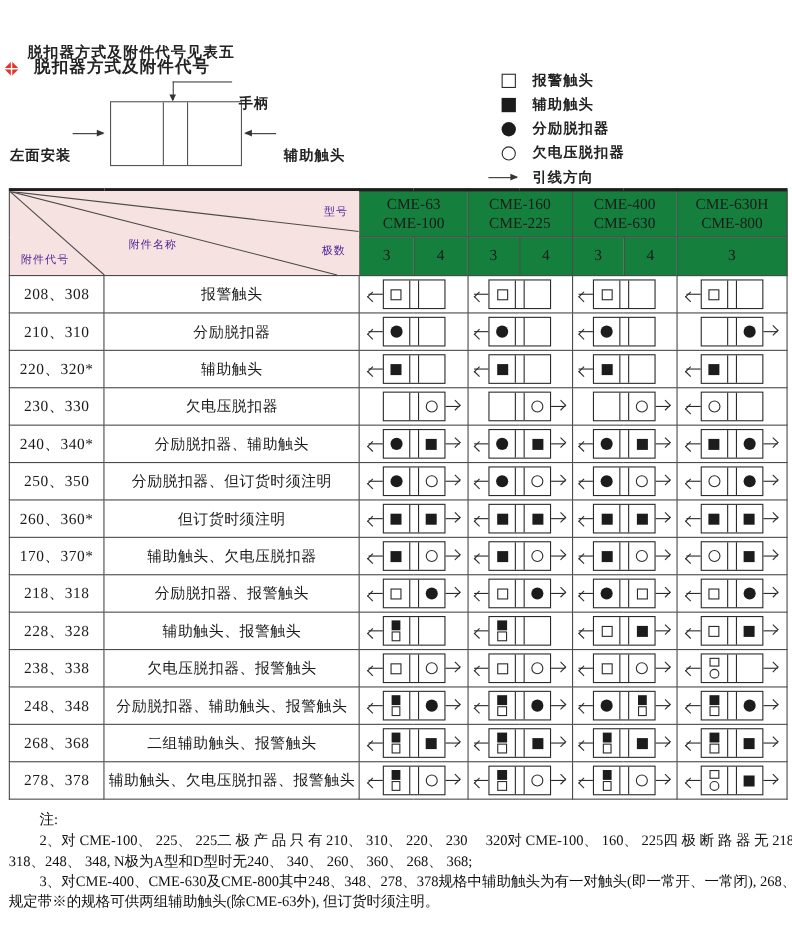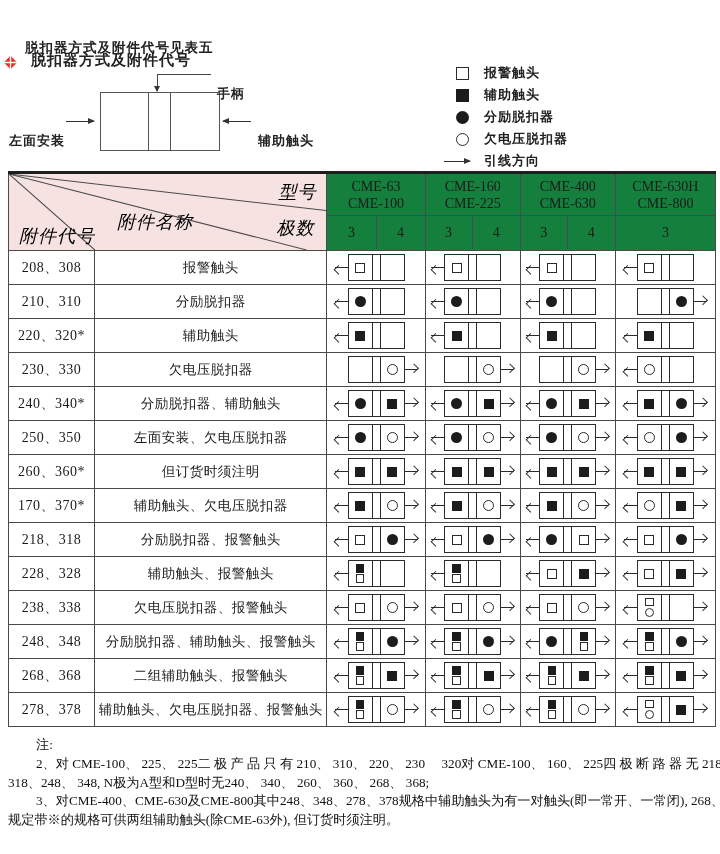--- a/index.html
+++ b/index.html
@@ -50,21 +50,21 @@
   table.acc th,table.acc td{border:1px solid #4a4a4a;padding:0;text-align:center;vertical-align:middle;font-weight:normal;}
   thead th{background:#15803d;}
   thead tr.models th{height:41px;font-size:14px;line-height:17px;}
   thead tr.poles th{height:34px;font-size:14px;}
   tbody tr{height:34px;}
   td.code{font-size:14px;letter-spacing:.5px;}
   td.name{font-size:13.5px;letter-spacing:.5px;}
   
   th.corner{position:relative;background:#f6e3e1;padding:0;}
   th.corner svg{position:absolute;left:0;top:0;width:100%;height:100%;}
-  .cn{position:absolute;font-size:18px;color:#000000;letter-spacing:1px;font-style:italic;}
+  .cn{position:absolute;font-size:10px;color:#4c1d95;letter-spacing:1px;}
   .cn-code{left:10px;bottom:5px;}
   .cn-name{left:108px;bottom:19px;text-align:center;}
   .cn-model{right:10px;top:10px;}
   .cn-poles{right:12px;top:46px;}
   
   .diagram{display:flex;align-items:center;justify-content:center;height:100%;}
   .darr{position:relative;width:13px;height:0;border-top:1.2px solid #2b2b2b;flex:none;}
   .darr.off{visibility:hidden;}
   .darr.left::before{content:'';position:absolute;left:-.5px;top:-3.4px;width:5.5px;height:5.5px;
     border-left:1.2px solid #2b2b2b;border-bottom:1.2px solid #2b2b2b;transform:rotate(45deg);transform-origin:0 100%;margin-top:-2px;}
@@ -483,21 +483,21 @@
                 <span class="dsec sR">
                   <span class="sym s-cif"></span>
                 </span>
               </span>
               <span class="darr right"></span>
             </div>
           </td>
         </tr>
         <tr>
           <td class="code">250、350</td>
-          <td class="name">左面安装、欠电压脱扣器</td>
+          <td class="name">分励脱扣器、但订货时须注明</td>
           <td colspan="2">
             <div class="diagram">
               <span class="darr left"></span>
               <span class="dbox">
                 <span class="dsec sL">
                   <span class="sym s-cif"></span>
                 </span>
                 <span class="dsec sM"></span>
                 <span class="dsec sR">
                   <span class="sym s-cio"></span>

